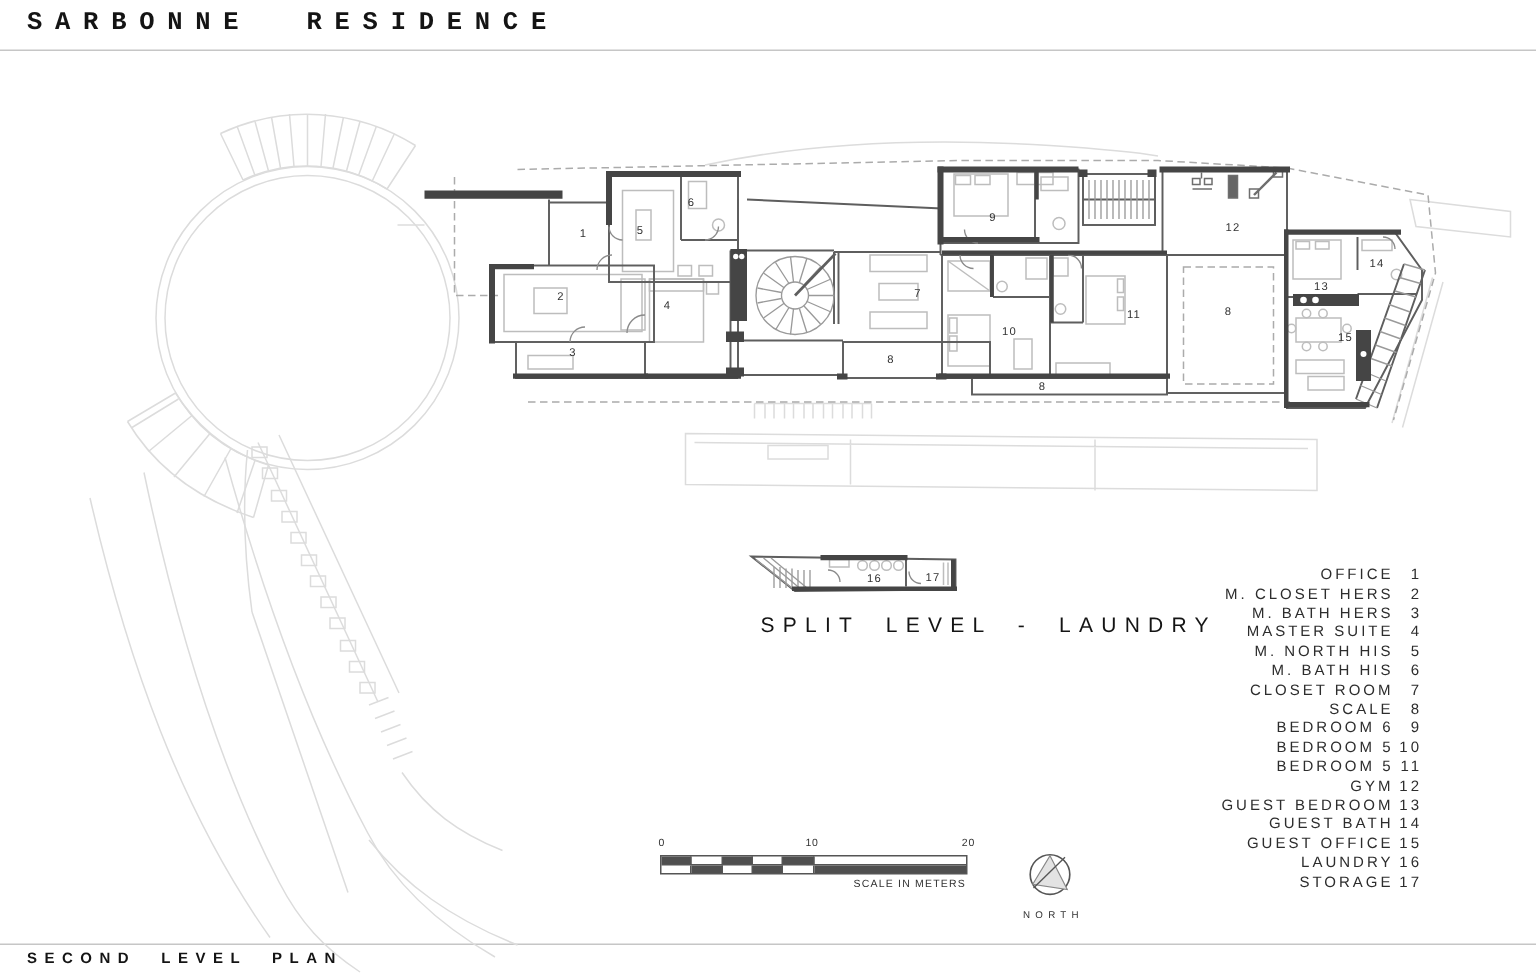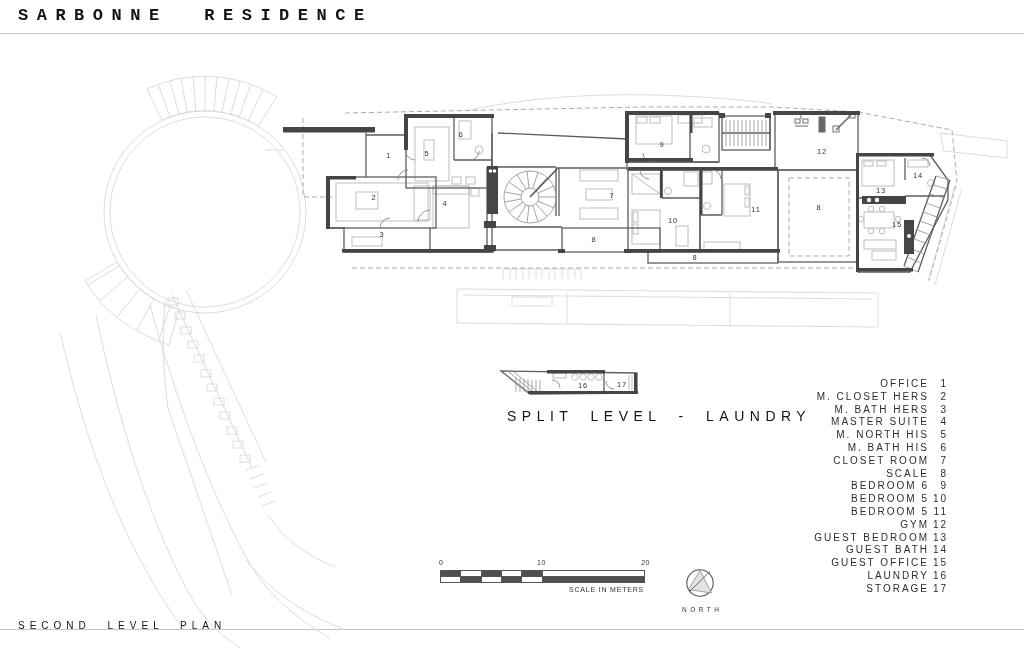--- a/index.html
+++ b/index.html
@@ -6,21 +6,21 @@
   body{
     width:1024px;height:651px;position:relative;background:#fff;
     font-family:"Liberation Sans", sans-serif;color:#1d1d1d;overflow:hidden;
   }
   .rule{position:absolute;left:0;width:1024px;height:1px;background:#c6c6c6;}
   .page-title{
     position:absolute;left:18px;top:6px;font-size:17px;font-weight:bold;
     letter-spacing:8.5px;word-spacing:18px;color:#141414;white-space:nowrap;font-family:Liberation Mono, monospace;
   }
   .plan-title{
-    position:absolute;left:18px;top:620px;font-size:10px;font-weight:normal;
+    position:absolute;left:18px;top:634px;font-size:10px;font-weight:bold;
     letter-spacing:5px;word-spacing:9px;color:#141414;white-space:nowrap;
   }
   .split-title{
     position:absolute;left:507px;top:408px;font-size:14px;font-weight:normal;
     letter-spacing:5.5px;word-spacing:8px;color:#141414;white-space:nowrap;
   }
   .legend{position:absolute;top:378px;right:76px;}
   .legend-row{
     display:flex;justify-content:flex-end;align-items:baseline;height:12.8px;
     font-size:10px;letter-spacing:2px;color:#2d2d2d;white-space:nowrap;

